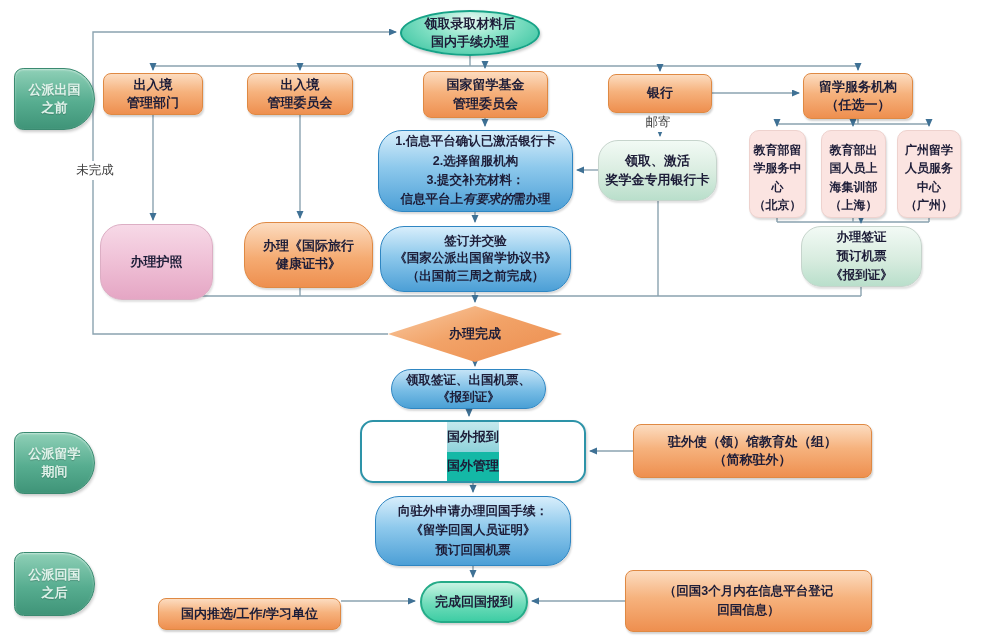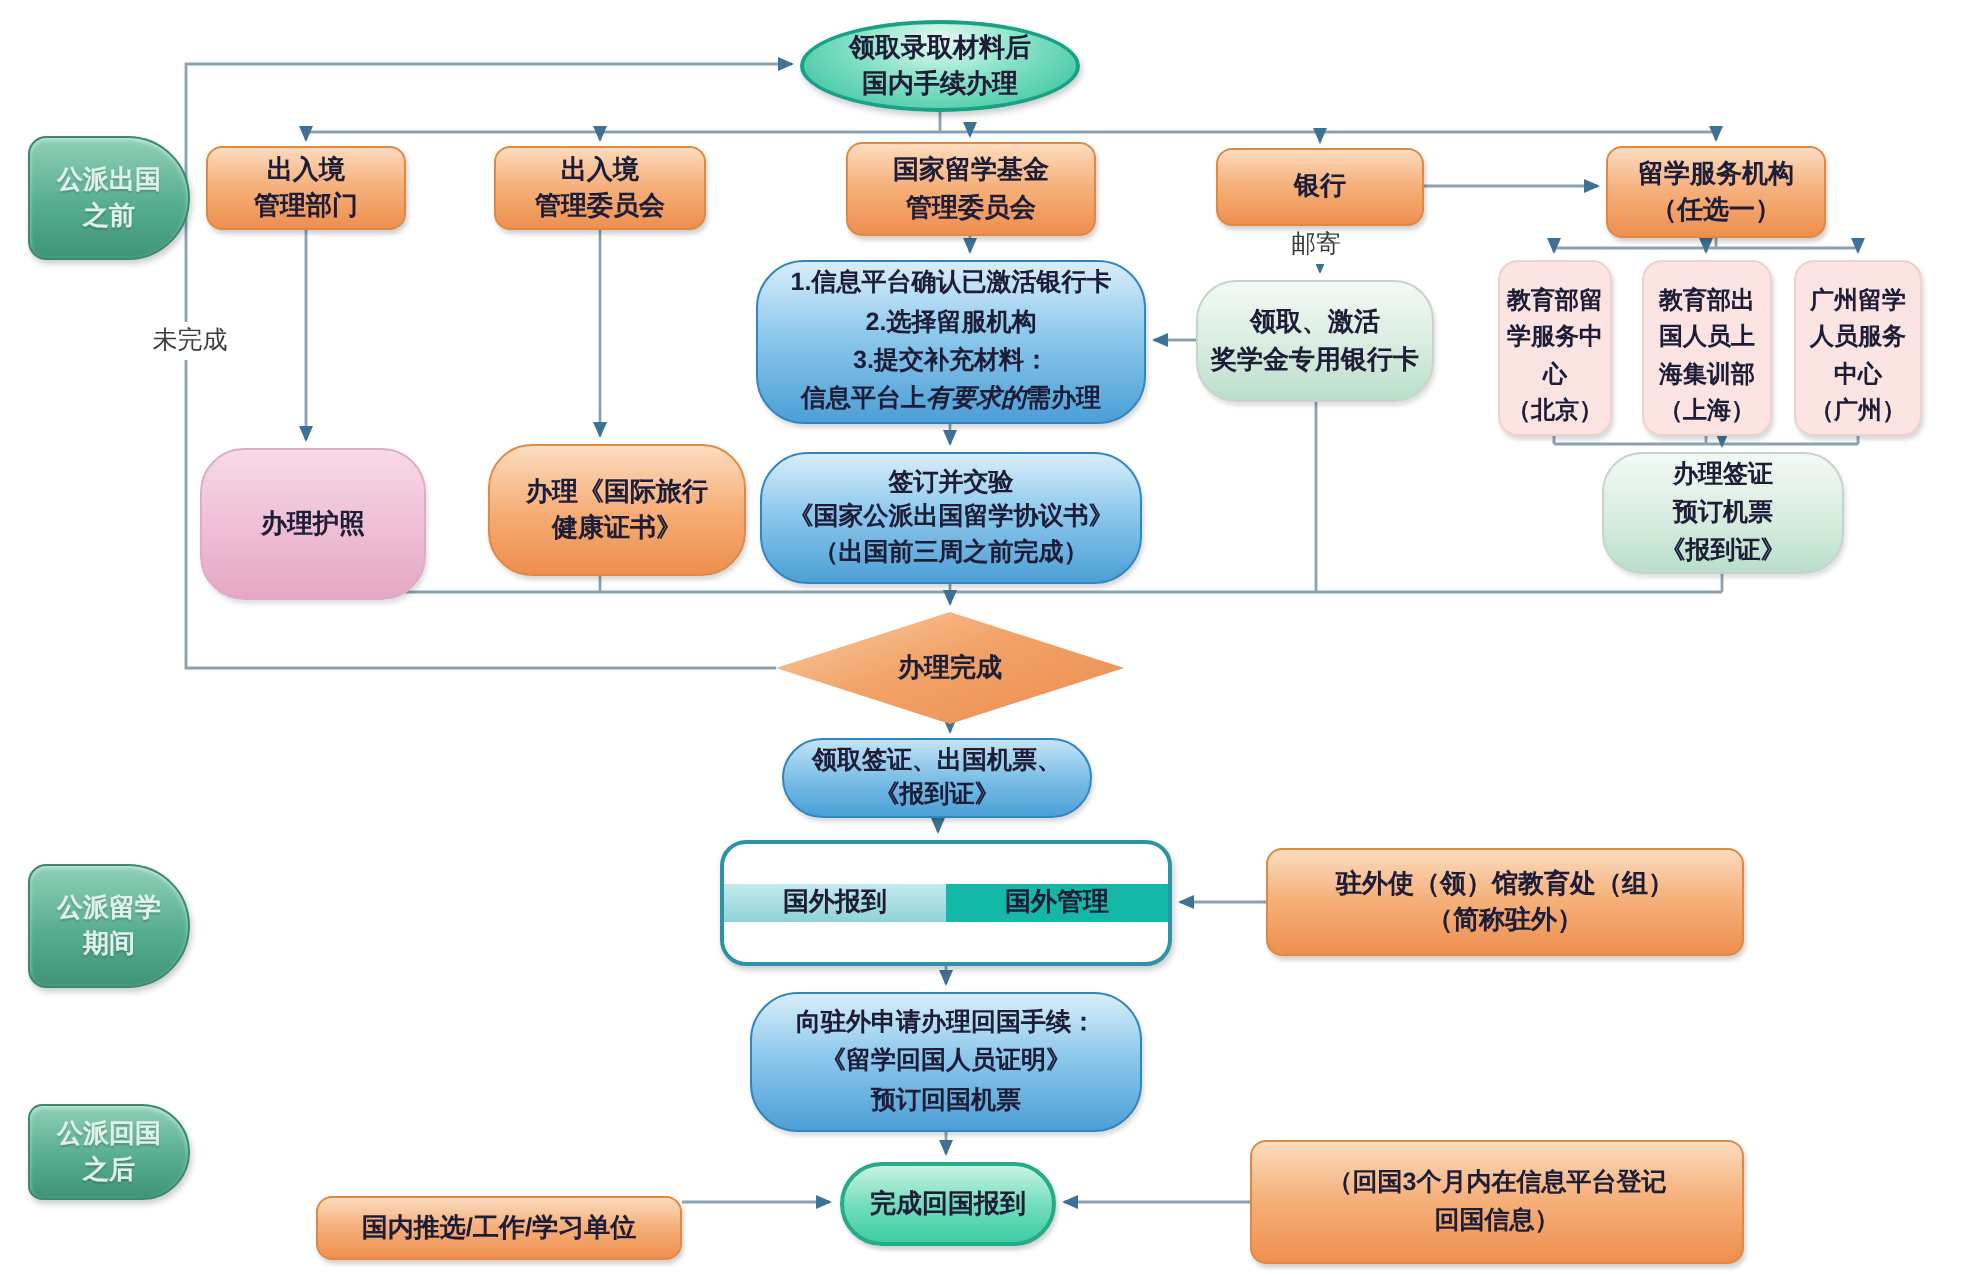--- a/index.html
+++ b/index.html
@@ -25,21 +25,21 @@
         border:1px solid #c6d4cc;border-radius:20px;box-shadow:1px 2px 2px rgba(0,0,0,.12);}
   .pink-card{background:#fbe4e1;border:1px solid #eed2ce;border-radius:10px;
         box-shadow:1px 2px 2px rgba(0,0,0,.15);}
   .pink-round{background:linear-gradient(180deg,#f7d9e7 0%,#efc0d6 50%,#e5a6c4 100%);
         border:1px solid #dcaec4;border-radius:22px;box-shadow:1px 2px 2px rgba(0,0,0,.12);}
   .green-stadium{background:linear-gradient(180deg,#c8f3e3 0%,#6fdcba 55%,#3ecda4 100%);
         border:2px solid #25ab88;border-radius:21px;box-shadow:1px 2px 2px rgba(0,0,0,.18);}
   .diamond{background:linear-gradient(160deg,#f9cda7 0%,#f2a368 45%,#ec8c4d 100%);
         clip-path:polygon(50% 0,100% 50%,50% 100%,0 50%);filter:drop-shadow(1px 2px 2px rgba(0,0,0,.2));}
   .teal-outer{border:2px solid #2d93a8;border-radius:13px;overflow:hidden;padding:0;
-        box-shadow:1px 2px 3px rgba(0,0,0,.2);display:flex;flex-direction:row;}
+        box-shadow:1px 2px 3px rgba(0,0,0,.2);display:flex;flex-direction:column;}
   .teal-top{flex:1;background:linear-gradient(180deg,#c4e9ed 0%,#8fd2da 100%);
         display:flex;align-items:center;justify-content:center;}
   .teal-bottom{flex:1;background:#14b8a6;display:flex;align-items:center;justify-content:center;}
   .tab{background:linear-gradient(180deg,#8fd0b7 0%,#57ad90 55%,#3f9478 100%);
         border:1px solid #3a8a70;border-radius:10px 34px 34px 10px;color:#e0f2ea;
         text-shadow:0 1px 1px rgba(0,0,0,.2);box-shadow:inset 0 1px 2px rgba(255,255,255,.5),1px 2px 3px rgba(0,0,0,.2);}
   .wire-label{position:absolute;background:#fff;color:#3b3b3b;font-weight:normal;
         font-size:12.5px;text-align:center;padding:1px 2px;}
   .em-iu{font-style:italic;font-weight:bold;}
   .f13{font-size:13px;} .f125{font-size:12.5px;} .f12{font-size:12px;justify-content:flex-end;}
@@ -87,21 +87,21 @@
   </svg>
 
   <div class="node tab f13" style="left:14px;top:68px;width:81px;height:62px;">
     <span>公派出国</span>
     <span>之前</span>
   </div>
   <div class="node tab f13" style="left:14px;top:432px;width:81px;height:62px;">
     <span>公派留学</span>
     <span>期间</span>
   </div>
-  <div class="node tab f13" style="left:14px;top:552px;width:81px;height:48px;text-align:center;">
+  <div class="node tab f13" style="left:14px;top:552px;width:81px;height:64px;text-align:center;">
     <span>公派回国</span>
     <span>之后</span>
   </div>
 
   <div class="wire-label" style="left:70px;top:161px;width:46px;">未完成</div>
   <div class="wire-label" style="left:635px;top:113px;width:42px;">邮寄</div>
 
   <div class="node ellipse f13" style="left:400px;top:10px;width:140px;height:46px;">
     <span>领取录取材料后</span>
     <span>国内手续办理</span>

